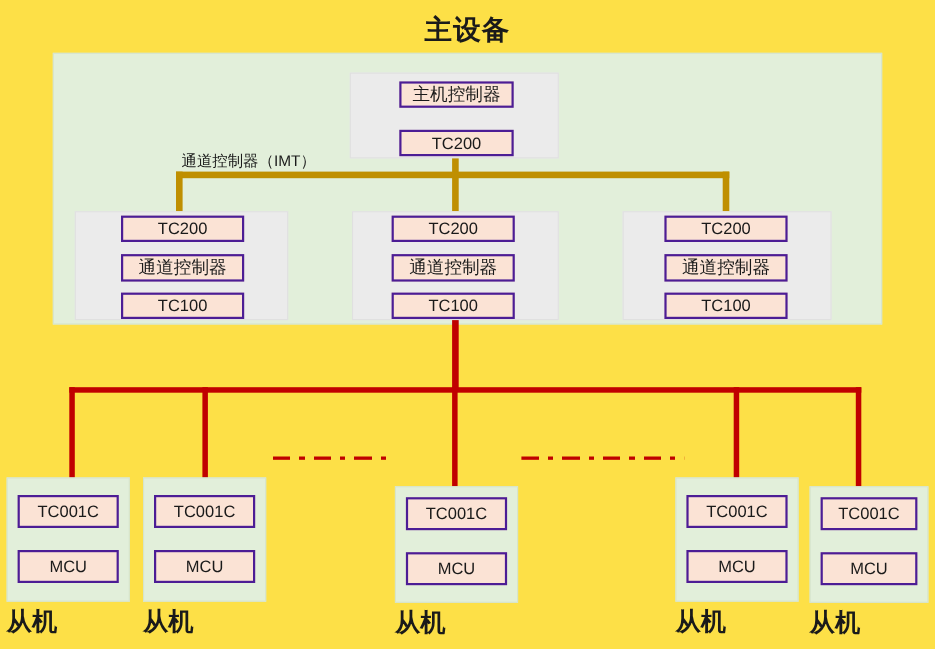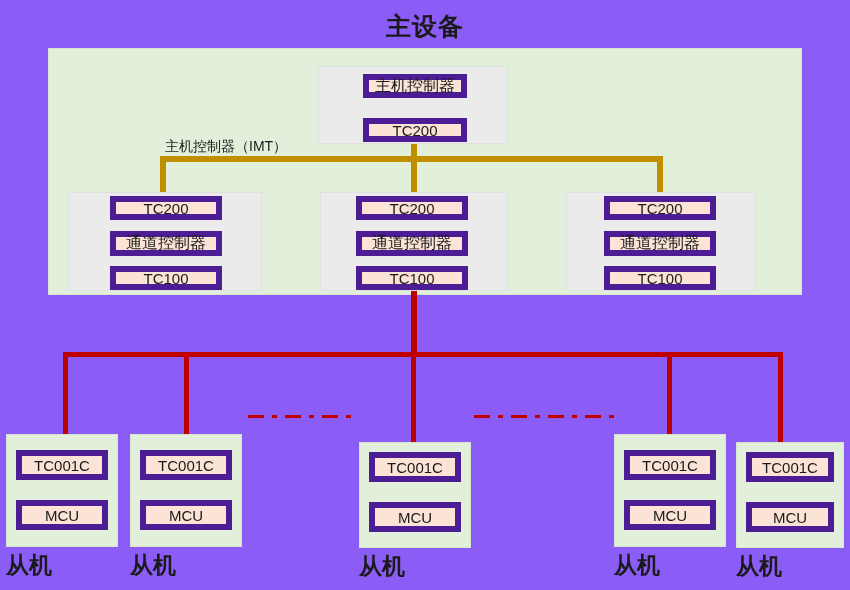--- a/index.html
+++ b/index.html
@@ -4,21 +4,21 @@
 <style>
   html, body {
     margin: 0;
     padding: 0;
     background: #ffffff;
   }
   #canvas {
     position: relative;
     width: 850px;
     height: 590px;
-    background: #8b5cf6;
+    background: #fde047;
     font-family: "Liberation Sans", "DejaVu Sans", sans-serif;
     overflow: hidden;
   }
 
   
   .title {
     position: absolute;
     left: 0;
     top: 10px;
     width: 850px;
@@ -46,21 +46,21 @@
     position: absolute;
     background: #EBEBEB;
     border: 1px solid #E0E0E0;
     box-sizing: border-box;
   }
 
   
   .chip {
     position: absolute;
     background: #FBE3D5;
-    border: 6px solid #4c1d95;
+    border: 2px solid #4c1d95;
     box-sizing: border-box;
     display: flex;
     align-items: center;
     justify-content: center;
     font-size: 15px;
     color: #1a1a1a;
     white-space: nowrap;
   }
   .chip.cn { font-size: 16px; }
 
@@ -116,21 +116,21 @@
   <div class="main-panel"></div>
 
   <div class="gray-box" style="left:318px; top:66px; width:190px; height:78px;"></div>
   <div class="chip cn" style="left:363px; top:74px; width:104px; height:24px;">主机控制器</div>
   <div class="chip" style="left:363px; top:118px; width:104px; height:24px;">TC200</div>
 
   <div class="bus bus-gold" style="left:411px; top:144px; width:6px; height:68px;"></div>
   <div class="bus bus-gold" style="left:160px; top:156px; width:503px; height:6px;"></div>
   <div class="bus bus-gold" style="left:160px; top:156px; width:6px; height:56px;"></div>
   <div class="bus bus-gold" style="left:657px; top:156px; width:6px; height:56px;"></div>
-  <div class="bus-label" style="left:165px; top:138px;">主机控制器（IMT）</div>
+  <div class="bus-label" style="left:165px; top:138px;">通道控制器（IMT）</div>
 
   <div class="gray-box" style="left:68px; top:192px; width:194px; height:99px;"></div>
   <div class="chip" style="left:110px; top:196px; width:112px; height:24px;">TC200</div>
   <div class="chip cn" style="left:110px; top:231px; width:112px; height:25px;">通道控制器</div>
   <div class="chip" style="left:110px; top:266px; width:112px; height:24px;">TC100</div>
 
   <div class="gray-box" style="left:320px; top:192px; width:188px; height:99px;"></div>
   <div class="chip" style="left:356px; top:196px; width:112px; height:24px;">TC200</div>
   <div class="chip cn" style="left:356px; top:231px; width:112px; height:25px;">通道控制器</div>
   <div class="chip" style="left:356px; top:266px; width:112px; height:24px;">TC100</div>

